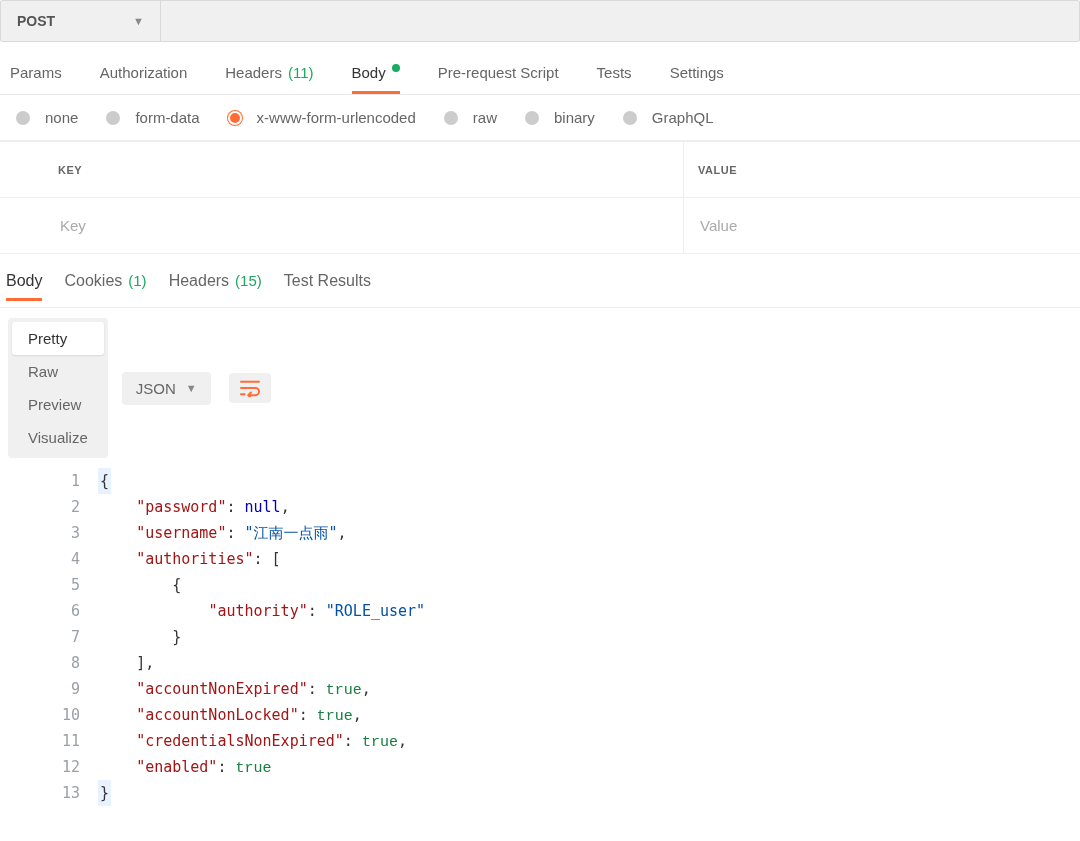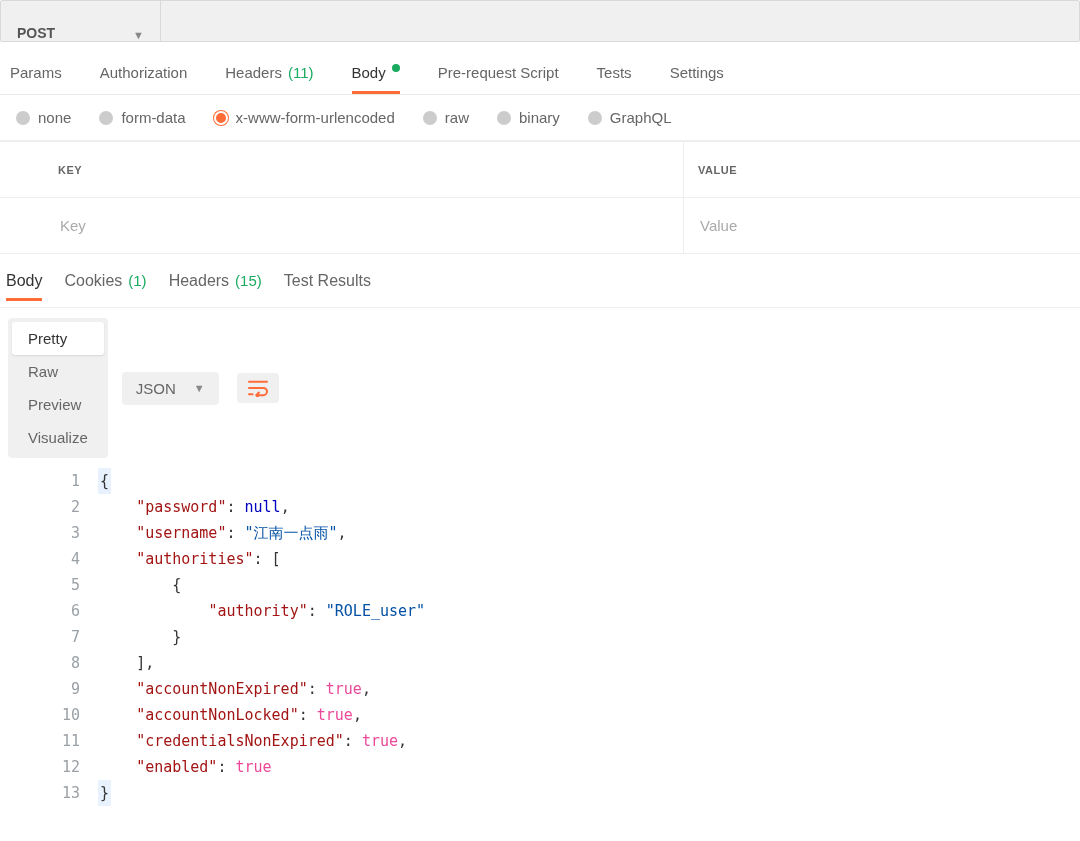--- a/index.html
+++ b/index.html
@@ -16,21 +16,21 @@
     display: flex;
     height: 42px;
     margin: 0 0 10px 0;
     border: 1px solid #d9d9d9;
     border-radius: 2px;
     background: #f0f0f0;
   }
   .method-select {
     width: 160px;
     display: flex;
-    align-items: flex-end;
+    align-items: center;
     justify-content: space-between;
     padding: 0 16px;
     font-weight: 600;
     color: #555;
     border-right: 1px solid #d9d9d9;
     cursor: pointer;
   }
   .chevron-down { font-size: 11px; color: #888; }
   .url-input {
     flex: 1;
@@ -68,21 +68,21 @@
     background: #1aab60; display: inline-block;
   }
   
   .body-types {
     display: flex;
     gap: 28px;
     padding: 14px 16px;
     border-bottom: 1px solid #eee;
   }
   .btype {
-    display: flex; align-items: center; gap: 8px;
+    display: flex; align-items: center; gap: 15px;
     color: #666; font-size: 15px; cursor: pointer;
   }
   .radio {
     width: 14px; height: 14px; border-radius: 50%;
     background: #ccc; display: inline-block;
   }
   .radio.selected {
     background: #ff6c37;
     box-shadow: 0 0 0 2px #fff inset, 0 0 0 1px #ff6c37;
   }
@@ -134,21 +134,21 @@
   }
   .view-group {
     display: flex; background: #f0f0f0; border-radius: 4px; padding: 4px; flex-direction: column;
   }
   .view-btn {
     padding: 8px 16px; color: #666; font-size: 15px; cursor: pointer;
     border-radius: 3px;
   }
   .view-btn.active { background: #fff; box-shadow: 0 1px 2px rgba(0,0,0,0.1); color: #333; }
   .format-select {
-    display: flex; align-items: center; gap: 18px;
+    display: flex; align-items: center; gap: 10px;
     background: #f0f0f0; padding: 8px 14px; border-radius: 4px;
     color: #666; font-size: 15px; cursor: pointer; margin-left: 10px;
   }
   .wrap-btn {
     background: #f0f0f0; padding: 6px 10px; border-radius: 4px;
     margin-left: 14px; cursor: pointer; display: flex; align-items: center;
   }
   .wrap-btn svg { width: 22px; height: 18px; }
   
   .code-viewer {
@@ -161,21 +161,21 @@
     width: 100px; text-align: right; color: #9aa0a6;
     padding-right: 20px; user-select: none;
   }
   .gutter div { height: 26px; }
   .code { flex: 1; }
   .code-line { height: 26px; white-space: pre; }
   .tok-punc { color: #333; }
   .tok-key { color: #a31515; }
   .tok-str { color: #0451a5; }
   .tok-null { color: #0000c0; }
-  .tok-bool { color: #ec4899; }
+  .tok-bool { color: #15803d; font-family: Liberation Mono, monospace; }
   .hl-bg { background: #e8f2ff; display: inline-block; padding: 0 2px; margin-left: -2px; }
 </style>
 </head>
 <body>
 
 <div class="urlbar">
   <div class="method-select">
     <span>POST</span>
     <span class="chevron-down">▼</span>
   </div>

